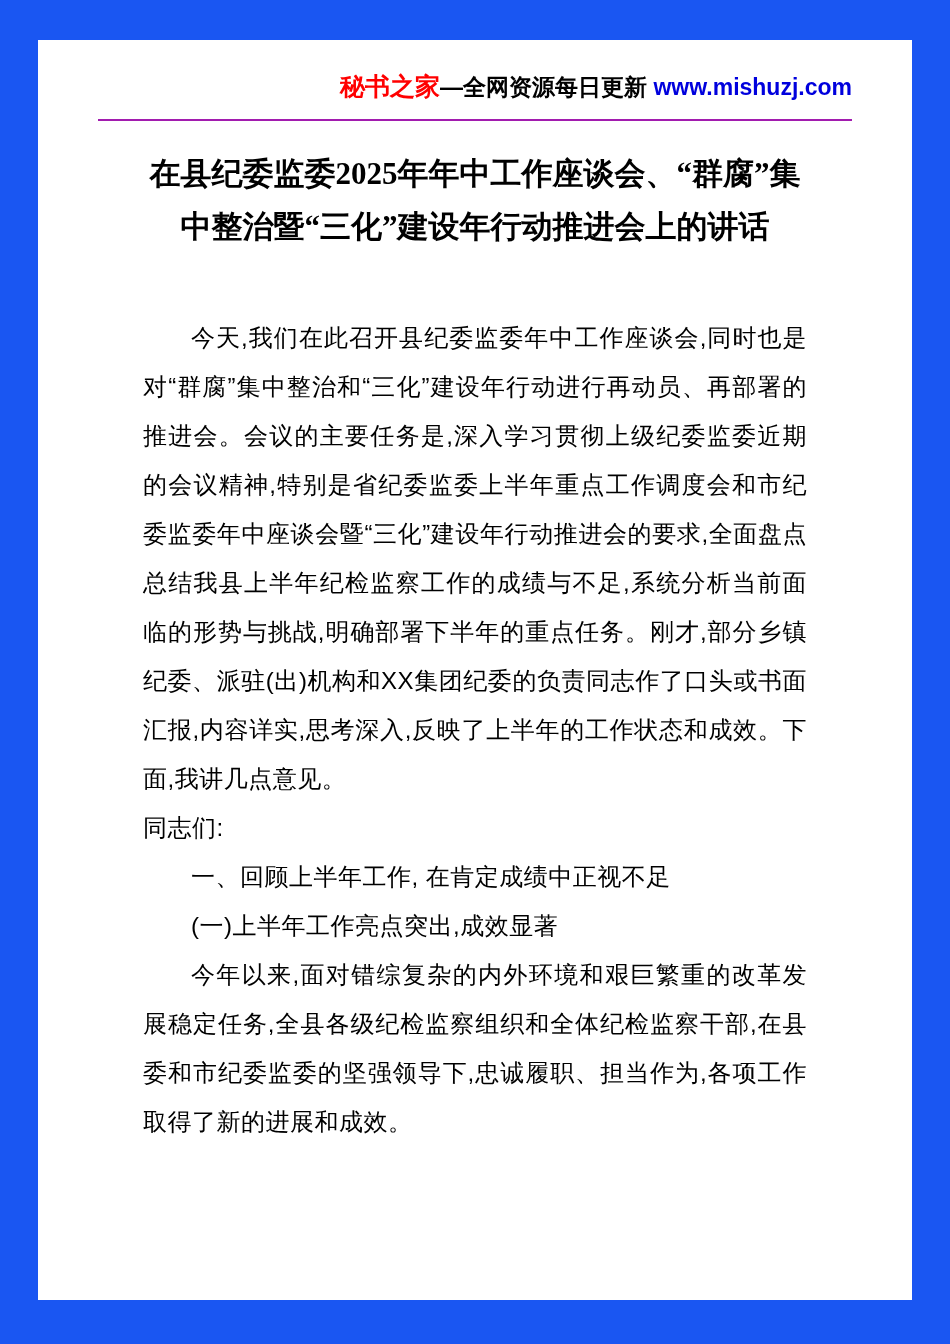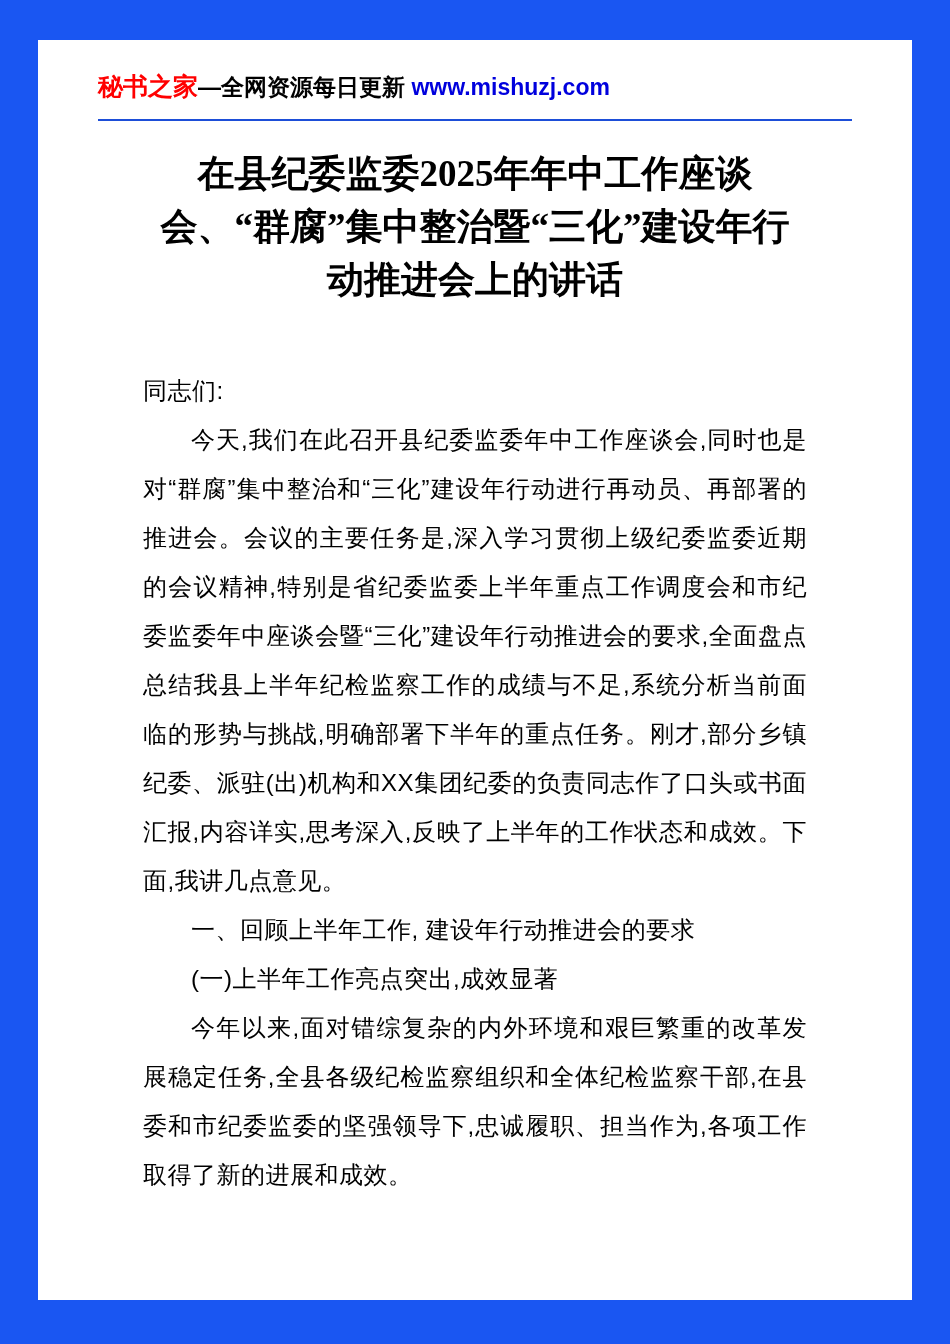--- a/index.html
+++ b/index.html
@@ -18,24 +18,24 @@
     position: absolute;
     left: 38px;
     top: 40px;
     right: 38px;
     bottom: 44px;
     background: #ffffff;
     box-sizing: border-box;
     padding: 30px 60px 40px 60px;
   }
   .header {
-    text-align: left;
+    text-align: right;
     font-size: 23px;
     padding-bottom: 16px;
-    border-bottom: 2px solid #1d4ed8;
+    border-bottom: 2px solid #a21caf;
     white-space: nowrap;
   }
   .header .brand {
     color: #ff0000;
     font-weight: bold;
     font-family: "Liberation Serif", "DejaVu Serif", serif;
     font-size: 25px;
   }
   .header .tagline {
     color: #000000;
@@ -47,21 +47,21 @@
     text-decoration: none;
   }
   .content {
     padding: 0 45px;
   }
   .doc-title {
     margin-top: 26px;
     text-align: center;
     font-weight: bold;
     color: #000000;
-    font-size: 37px;
+    font-size: 31px;
     line-height: 53px;
     font-family: "Liberation Serif", "DejaVu Serif", serif;
   }
   .body-text {
     margin-top: 60px;
   }
   .para {
     margin: 0;
     font-size: 24px;
     line-height: 49px;
@@ -83,22 +83,22 @@
 
   <div class="header">
     <span class="brand">秘书之家</span><span class="tagline">—全网资源每日更新 </span><a class="url" href="#">www.mishuzj.com</a>
   </div>
 
   <div class="content">
 
     <div class="doc-title">在县纪委监委2025年年中工作座谈会、“群腐”集中整治暨“三化”建设年行动推进会上的讲话</div>
 
     <div class="body-text">
+      <p class="para indent">今天,我们在此召开县纪委监委年中工作座谈会,同时也是对“群腐”集中整治和“三化”建设年行动进行再动员、再部署的推进会。会议的主要任务是,深入学习贯彻上级纪委监委近期的会议精神,特别是省纪委监委上半年重点工作调度会和市纪委监委年中座谈会暨“三化”建设年行动推进会的要求,全面盘点总结我县上半年纪检监察工作的成绩与不足,系统分析当前面临的形势与挑战,明确部署下半年的重点任务。刚才,部分乡镇纪委、派驻(出)机构和XX集团纪委的负责同志作了口头或书面汇报,内容详实,思考深入,反映了上半年的工作状态和成效。下面,我讲几点意见。</p>
       <p class="para no-indent">同志们:</p>
-      <p class="para indent">今天,我们在此召开县纪委监委年中工作座谈会,同时也是对“群腐”集中整治和“三化”建设年行动进行再动员、再部署的推进会。会议的主要任务是,深入学习贯彻上级纪委监委近期的会议精神,特别是省纪委监委上半年重点工作调度会和市纪委监委年中座谈会暨“三化”建设年行动推进会的要求,全面盘点总结我县上半年纪检监察工作的成绩与不足,系统分析当前面临的形势与挑战,明确部署下半年的重点任务。刚才,部分乡镇纪委、派驻(出)机构和XX集团纪委的负责同志作了口头或书面汇报,内容详实,思考深入,反映了上半年的工作状态和成效。下面,我讲几点意见。</p>
-      <p class="para indent">一、回顾上半年工作, 建设年行动推进会的要求</p>
+      <p class="para indent">一、回顾上半年工作, 在肯定成绩中正视不足</p>
       <p class="para indent">(一)上半年工作亮点突出,成效显著</p>
       <p class="para indent">今年以来,面对错综复杂的内外环境和艰巨繁重的改革发展稳定任务,全县各级纪检监察组织和全体纪检监察干部,在县委和市纪委监委的坚强领导下,忠诚履职、担当作为,各项工作取得了新的进展和成效。</p>
     </div>
 
   </div>
 
 </div>
 
 </body></html>

